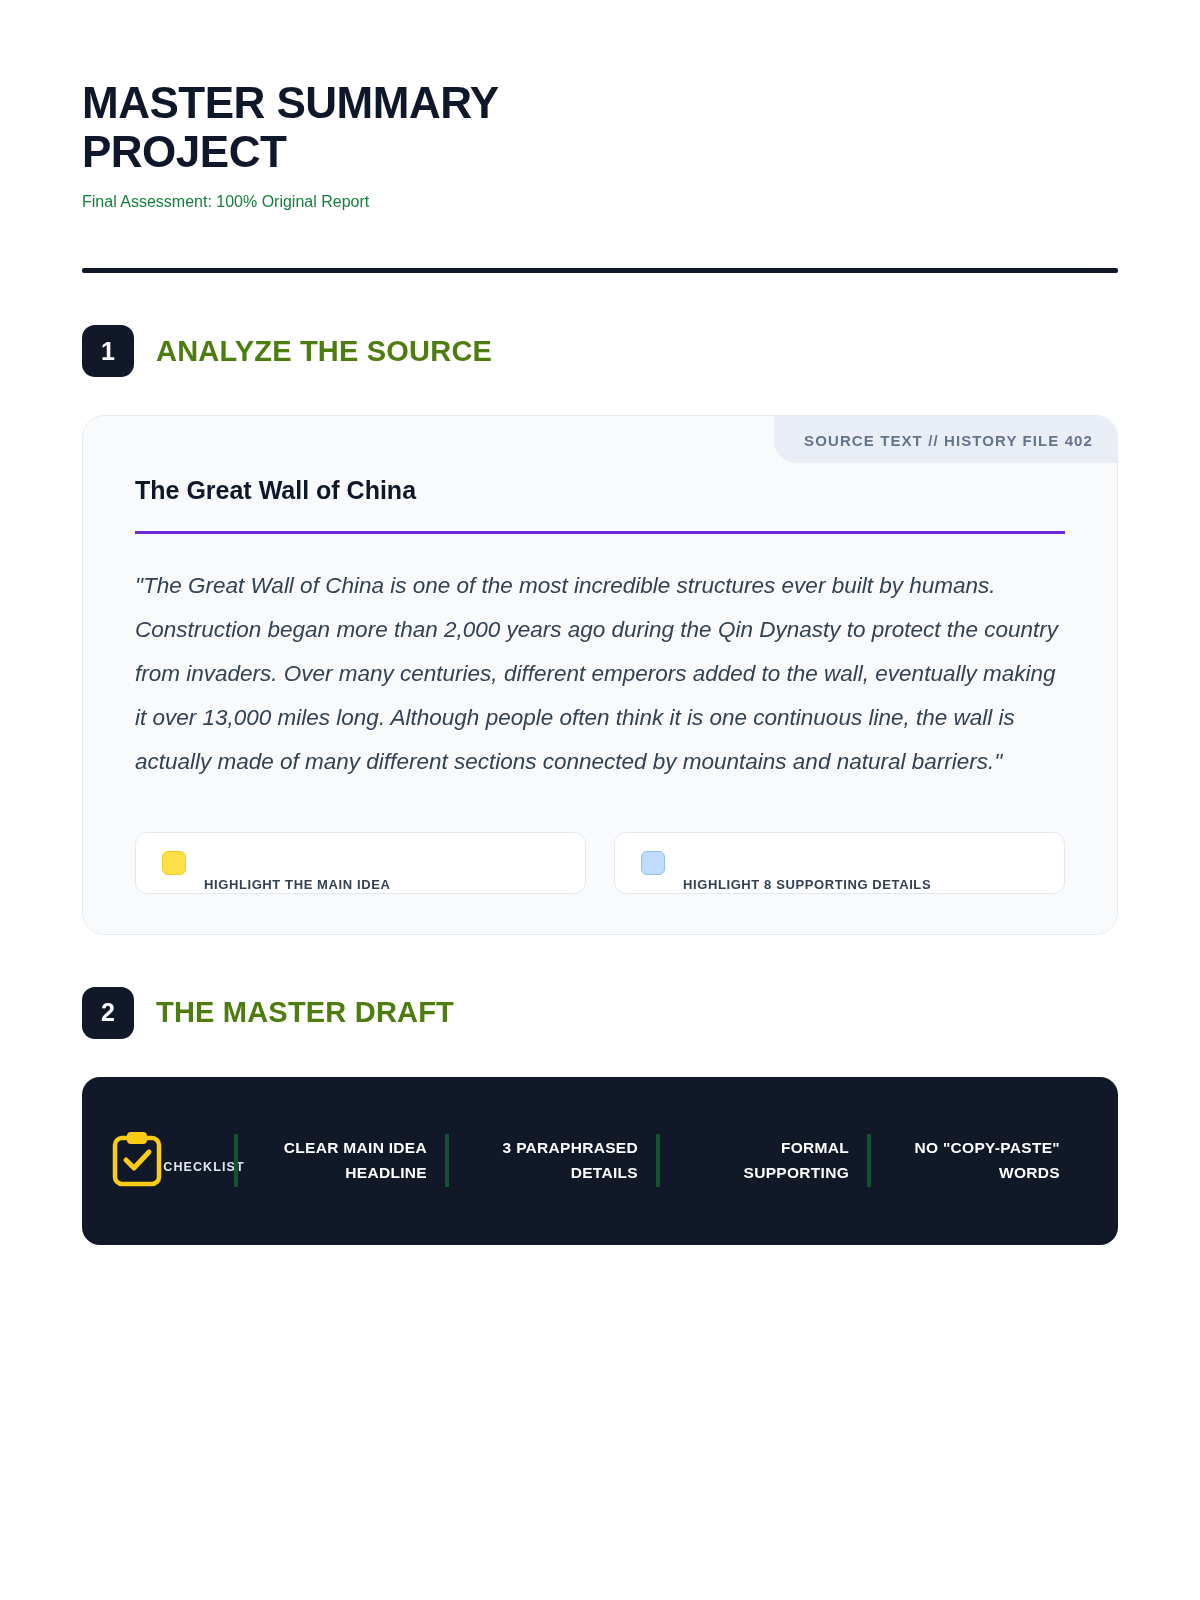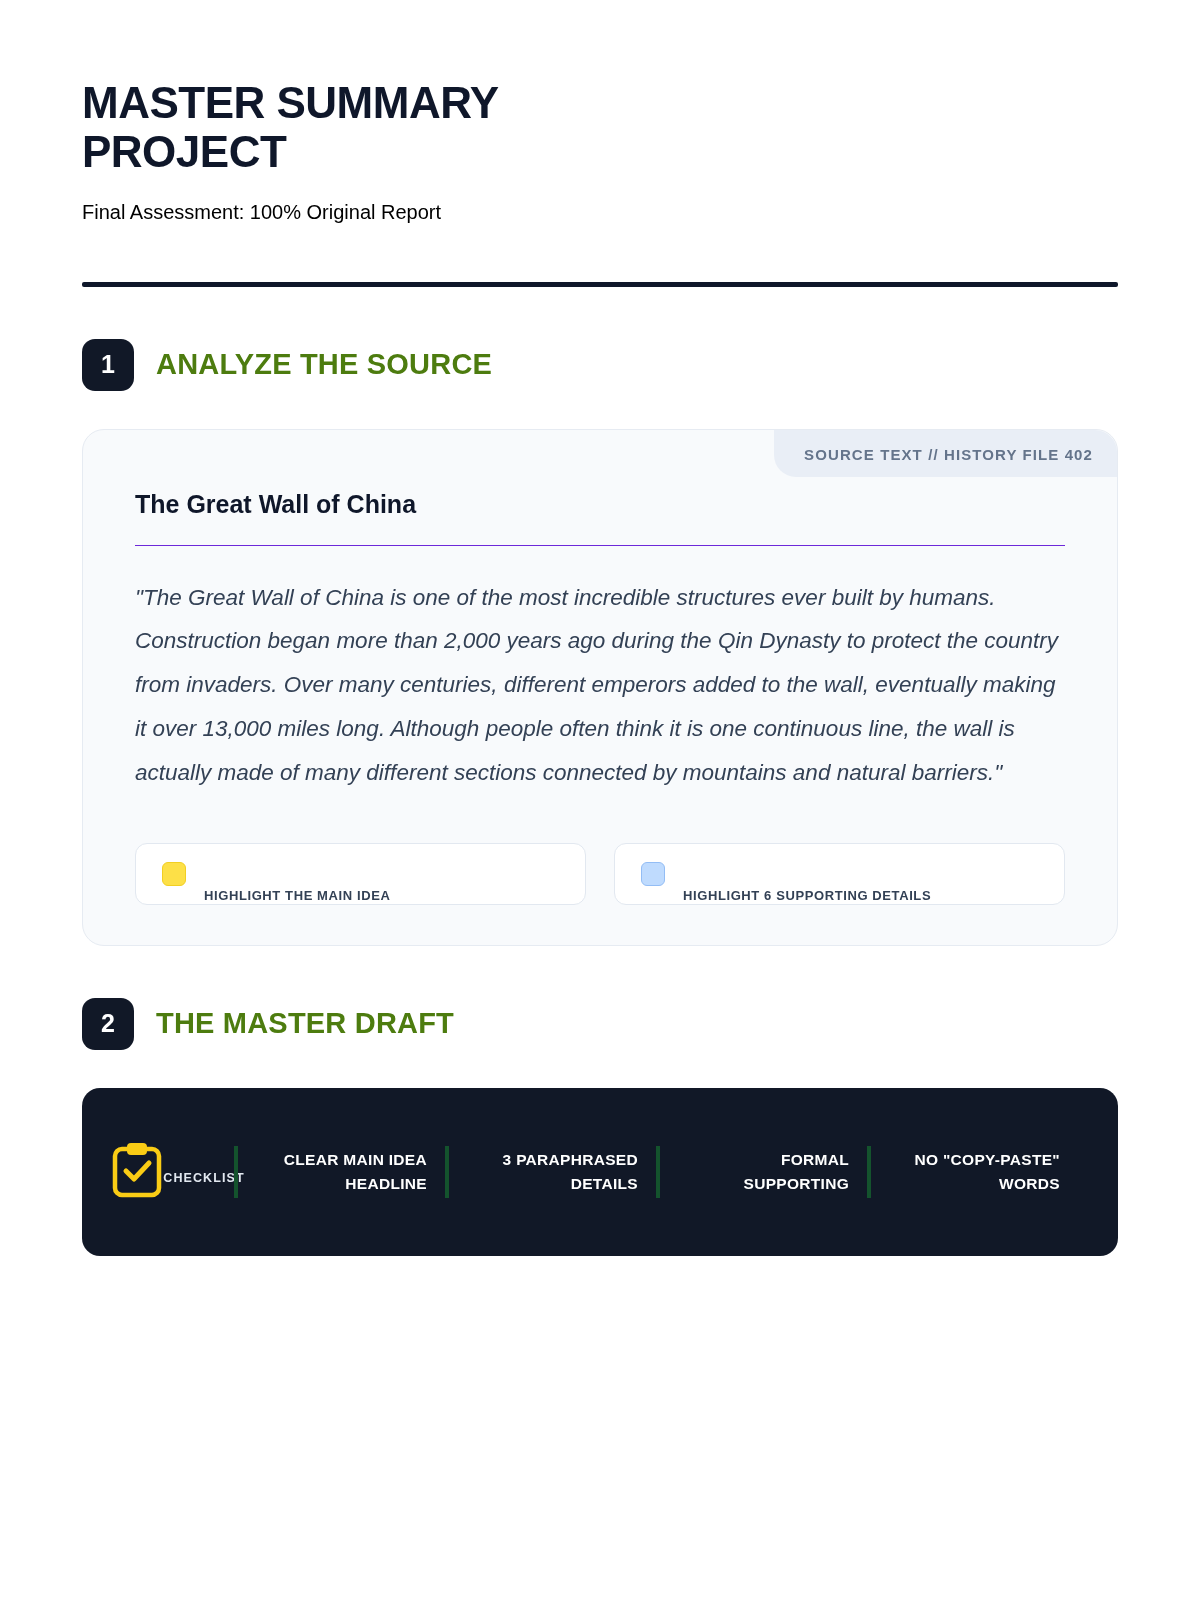--- a/index.html
+++ b/index.html
@@ -28,24 +28,24 @@
   .header-left { width: 540px; }
   .doc-title {
     font-size: 44px;
     font-weight: 800;
     letter-spacing: -0.5px;
     line-height: 1.12;
     color: #0f172a;
     text-transform: uppercase;
   }
   .doc-subtitle {
-    margin-top: 22px;
-    font-size: 20px;
+    margin-top: 14px;
+    font-size: 16px;
     line-height: 1.35;
-    color: #000000;
+    color: #15803d;
     font-weight: 400;
     max-width: 470px;
   }
   .header-right {
     width: 480px;
     padding-top: 10px;
   }
   .field-row {
     display: flex;
     align-items: flex-end;
@@ -122,21 +122,21 @@
     letter-spacing: 1.1px;
     padding: 16px 24px 14px 30px;
     border-top-right-radius: 22px;
     border-bottom-left-radius: 22px;
   }
   .source-title {
     font-size: 25px;
     font-weight: 700;
     color: #0f172a;
     padding-bottom: 26px;
-    border-bottom: 1px solid #6d28d9;
+    border-bottom: 3px solid #6d28d9;
   }
   .source-body {
     margin-top: 30px;
     font-size: 22.5px;
     line-height: 1.95;
     font-style: italic;
     color: #334155;
   }
   .highlight-row {
     display: flex;
@@ -241,21 +241,21 @@
     <div class="source-title">The Great Wall of China</div>
     <div class="source-body">"The Great Wall of China is one of the most incredible structures ever built by humans. Construction began more than 2,000 years ago during the Qin Dynasty to protect the country from invaders. Over many centuries, different emperors added to the wall, eventually making it over 13,000 miles long. Although people often think it is one continuous line, the wall is actually made of many different sections connected by mountains and natural barriers."</div>
 
     <div class="highlight-row">
       <div class="hl-btn">
         <span class="swatch yellow"></span>
         <span class="hl-label">HIGHLIGHT THE MAIN IDEA</span>
       </div>
       <div class="hl-btn">
         <span class="swatch blue"></span>
-        <span class="hl-label">HIGHLIGHT 6 SUPPORTING DETAILS</span>
+        <span class="hl-label">HIGHLIGHT 8 SUPPORTING DETAILS</span>
       </div>
     </div>
   </div>
 
   <div class="section-head">
     <div class="step-badge">2</div>
     <div class="section-title">THE MASTER DRAFT</div>
   </div>
 
   <div class="checklist-bar">

